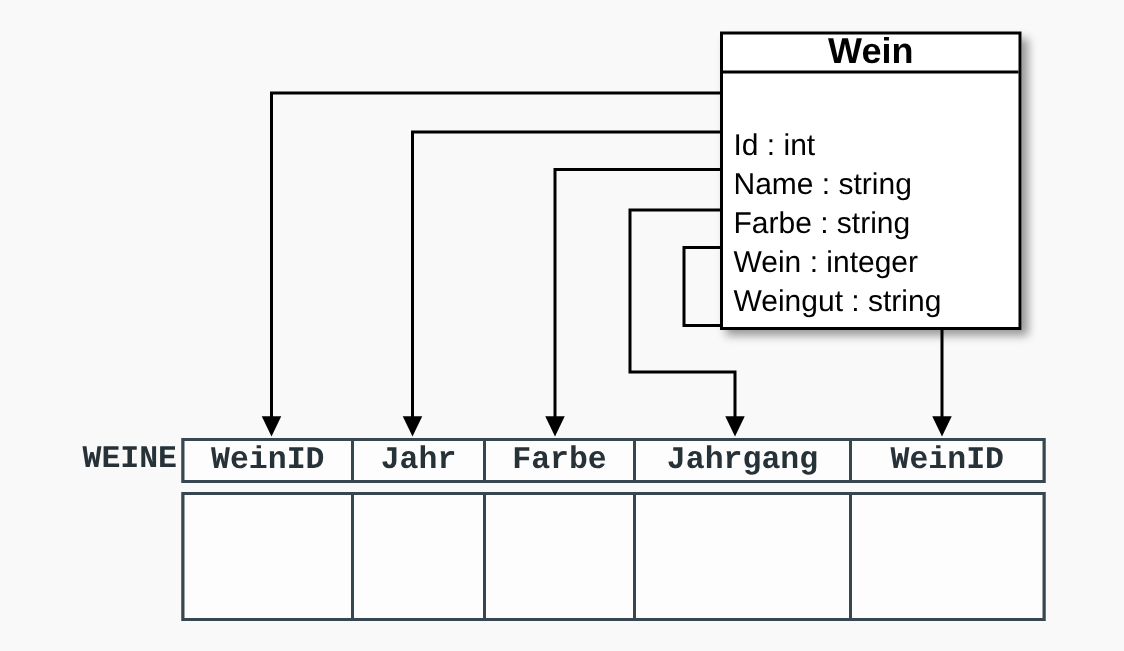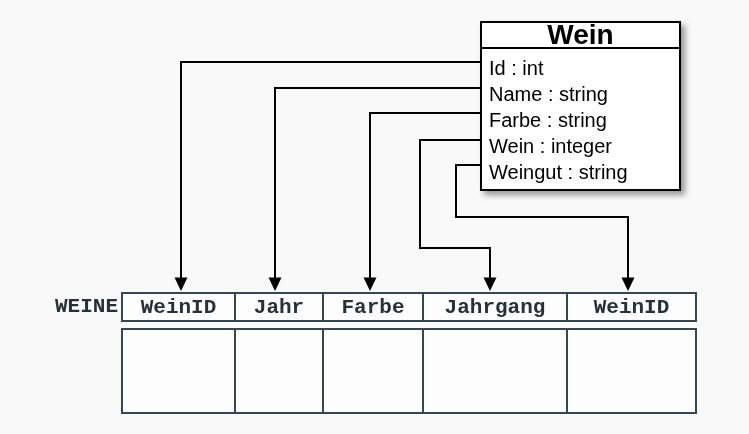--- a/index.html
+++ b/index.html
@@ -26,24 +26,24 @@
     position:absolute;left:480px;top:21px;width:201px;
     box-sizing:border-box;
     background:#ffffff;
     border:2px solid var(--ink);
     box-shadow:4px 4px 6px rgba(0,0,0,0.40);
     color:var(--ink);
   }
   .class-title{
     height:24px;line-height:24px;
     text-align:center;
-    font-weight:bold;font-size:28px;
+    font-weight:bold;font-size:24px;
     border-bottom:2px solid var(--ink);
   }
-  .class-attrs{padding:6px 4px 4px 7px;}
+  .class-attrs{padding:16px 4px 4px 7px;margin-top:19px;}
   .class-attr{
     font-size:20px;line-height:26px;
     white-space:nowrap;
   }
 
   
   .table-label{
     position:absolute;left:30px;top:292px;width:88px;height:30px;
     line-height:30px;text-align:right;
     font-family:"Liberation Mono",monospace;

